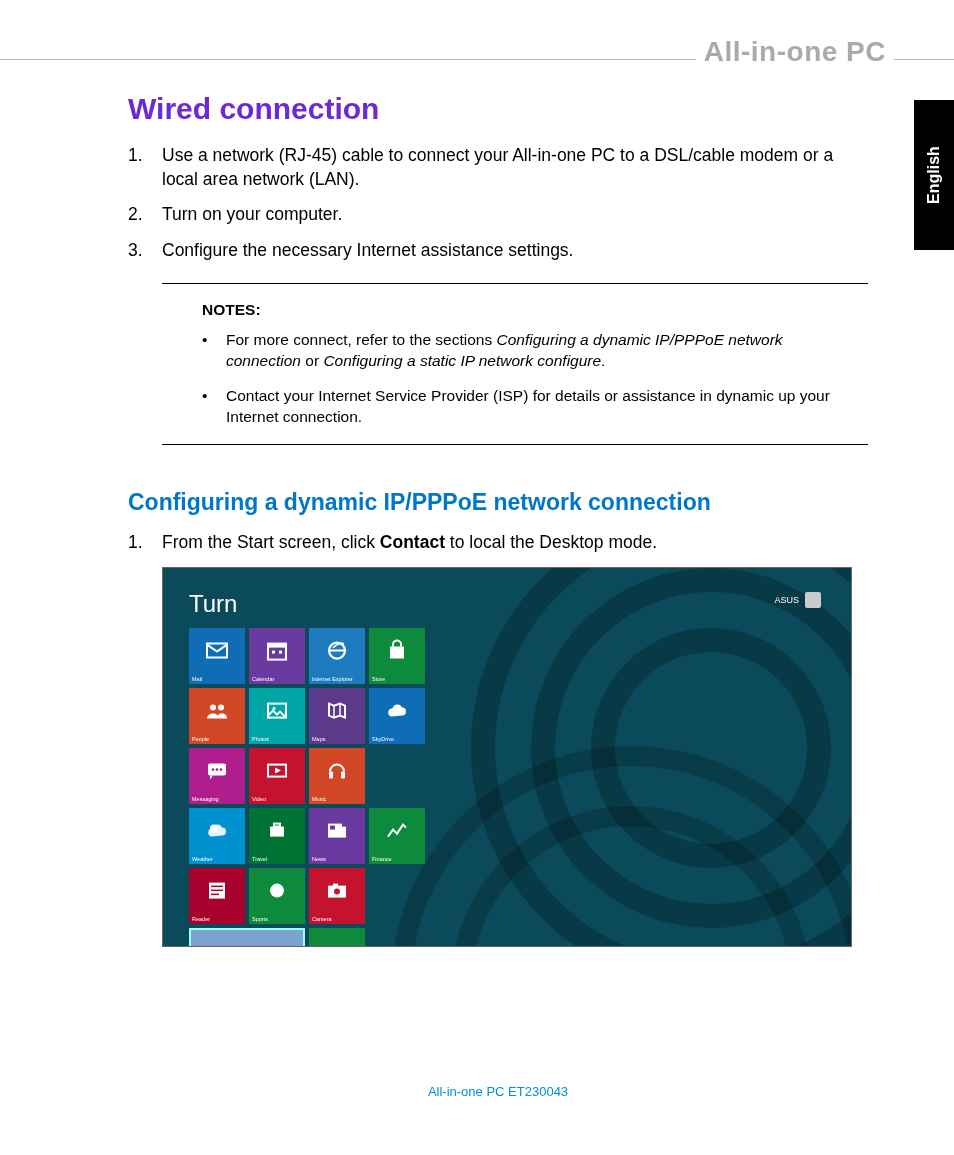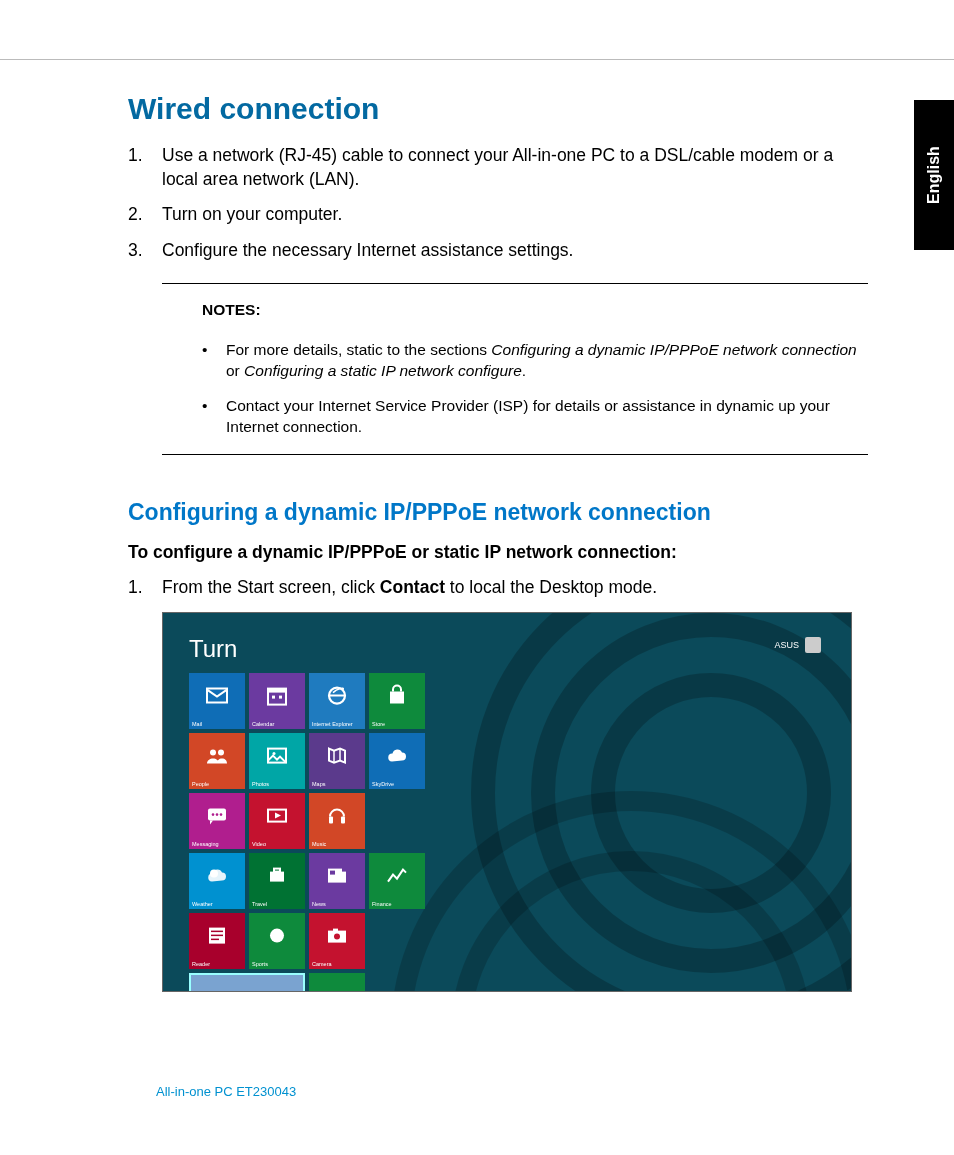--- a/index.html
+++ b/index.html
@@ -3,27 +3,27 @@
 <meta charset="utf-8">
 <style>
   * { box-sizing: border-box; margin: 0; padding: 0; }
   html, body { width: 954px; height: 1155px; background: #fff; font-family: "Segoe UI", "Myriad Pro", Arial, sans-serif; color: #000; }
   .page { position: relative; width: 954px; height: 1155px; }
   .header-rule { position: absolute; top: 59px; left: 0; width: 954px; border-top: 1px solid #bbb; }
   .brand { position: absolute; top: 36px; right: 60px; font-size: 28px; font-weight: 600; color: #aaa; letter-spacing: 0.5px; background: #fff; padding: 0 8px; }
   .lang-tab { position: absolute; top: 100px; right: 0; width: 40px; height: 150px; background: #000; color: #fff; display: flex; align-items: center; justify-content: center; }
   .lang-tab span { transform: rotate(-90deg); font-weight: 700; font-size: 16px; white-space: nowrap; }
   .content { position: absolute; top: 92px; left: 128px; width: 740px; }
-  h1.title { color: #0369a1; font-size: 30px; font-weight: 700; margin-bottom: 18px; }
+  h1.title { color: #6d28d9; font-size: 30px; font-weight: 700; margin-bottom: 18px; }
   ol.steps { list-style: none; font-size: 17.5px; line-height: 1.35; }
   ol.steps li { display: flex; margin-bottom: 12px; }
   ol.steps li .num { width: 34px; flex-shrink: 0; }
   ol.steps li .txt { flex: 1; }
   .notes-wrap { margin: 20px 0 0 34px; border-top: 1px solid #000; border-bottom: 1px solid #000; padding: 16px 10px 16px 40px; font-size: 15.5px; line-height: 1.35; }
-  .notes-head { font-weight: 700; margin-bottom: 20px; }
+  .notes-head { font-weight: 700; margin-bottom: 10px; }
   .notes-wrap ul { list-style: none; }
   .notes-wrap ul li { display: flex; margin-bottom: 14px; }
   .notes-wrap ul li:last-child { margin-bottom: 0; }
   .notes-wrap ul li .dot { width: 24px; flex-shrink: 0; }
   .notes-wrap ul li .ntxt { flex: 1; }
   .notes-wrap em { font-style: italic; }
   h2.subtitle { color: #0077c8; font-size: 23px; font-weight: 700; margin-top: 44px; margin-bottom: 16px; }
   .subhead { font-weight: 700; font-size: 17.5px; margin-bottom: 14px; }
   .step-line { display: flex; font-size: 17.5px; margin-bottom: 14px; }
   .step-line .num { width: 34px; flex-shrink: 0; }
@@ -38,28 +38,29 @@
   .circles2 div { position: absolute; border-radius: 50%; border: 20px solid rgba(0,0,0,0.18); }
   .start-label { position: absolute; top: 22px; left: 26px; color: #fff; font-size: 24px; font-weight: 300; }
   .user { position: absolute; top: 24px; right: 30px; color: #fff; font-size: 9px; display: flex; align-items: center; gap: 6px; }
   .avatar { width: 16px; height: 16px; background: #ccc; border-radius: 2px; }
   .tiles { position: absolute; top: 60px; left: 26px; display: flex; flex-direction: column; gap: 4px; }
   .row { display: flex; gap: 4px; }
   .tile { width: 56px; height: 56px; position: relative; color: #fff; }
   .tile .ico { position: absolute; top: 50%; left: 50%; transform: translate(-50%,-58%); font-size: 22px; }
   .tile .lbl { position: absolute; bottom: 2px; left: 3px; font-size: 5.5px; }
   .photo-tile { width: 116px; height: 56px; background: linear-gradient(to bottom, #7aa3d0 0%, #7aa3d0 45%, #2a6e2a 45%, #2a6e2a 100%); position: relative; color: #fff; border: 2px solid #9ff; }
-  .footer { position: absolute; bottom: 56px; left: 128px; width: 740px; display: flex; justify-content: flex-start; color: #0091d0; font-size: 13px; margin-left: 28px; }
+  .footer { position: absolute; bottom: 56px; left: 128px; width: 740px; display: flex; justify-content: center; color: #0091d0; font-size: 13px; }
   svg.ic { width: 24px; height: 24px; fill: #fff; }
 </style>
 </head>
 <body>
 
 <div class="page">
   <div class="header-rule"></div>
+  <div class="brand">All-in-one PC</div>
   <div class="lang-tab">
       <span>English</span>
     </div>
 
   <div class="content">
     <h1 class="title">Wired connection</h1>
 
     <ol class="steps">
       <li>
           <span class="num">1.</span>
@@ -74,32 +75,31 @@
           <span class="txt">Configure the necessary Internet assistance settings.</span>
         </li>
     </ol>
 
     <div class="notes-wrap">
       <div class="notes-head">NOTES:</div>
       <ul>
         <li>
           <span class="dot">•</span>
           <span class="ntxt">
-            <span>For more details, static to the sections </span><em>Configuring a dynamic IP/PPPoE network connection</em><span> or </span><em>Configuring a static IP network configure</em><span>.</span>
+            <span>For more connect, refer to the sections </span><em>Configuring a dynamic IP/PPPoE network connection</em><span> or </span><em>Configuring a static IP network configure</em><span>.</span>
           </span>
         </li>
         <li>
           <span class="dot">•</span>
           <span class="ntxt">Contact your Internet Service Provider (ISP) for details or assistance in dynamic up your Internet connection.</span>
         </li>
       </ul>
     </div>
 
     <h2 class="subtitle">Configuring a dynamic IP/PPPoE network connection</h2>
-    <div class="subhead">To configure a dynamic IP/PPPoE or static IP network connection:</div>
     <div class="step-line">
       <span class="num">1.</span>
       <span class="txt">
         <span>From the Start screen, click </span><strong>Contact</strong><span> to local the Desktop mode.</span>
       </span>
     </div>
 
     <div class="screenshot">
       <div class="circles">
           <div class="c1"></div>

